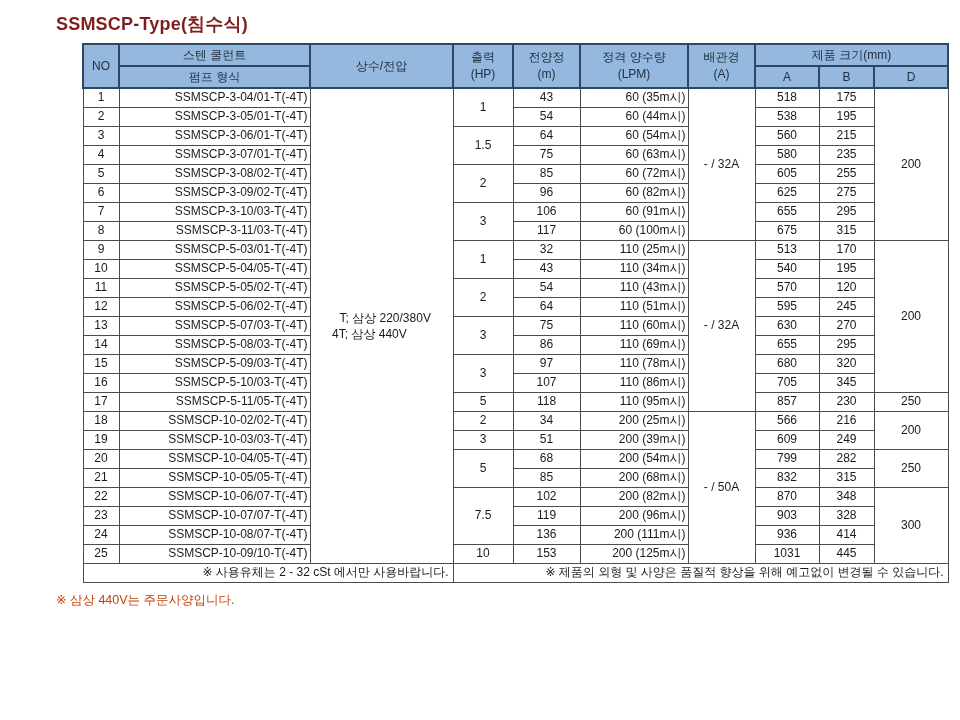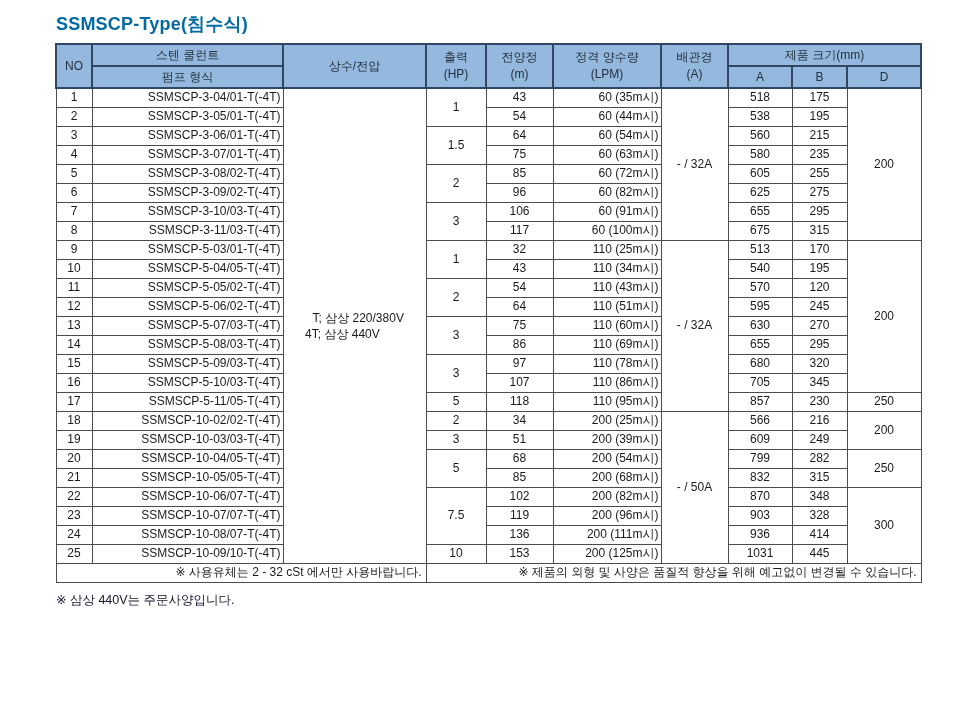--- a/index.html
+++ b/index.html
@@ -7,47 +7,47 @@
     width: 960px; height: 720px;
     background: #ffffff;
     font-family: "Liberation Sans", "DejaVu Sans", sans-serif;
     color: #1a1a1a;
     --hdr-fill: #95B8DF;
     --hdr-border: #2F4763;
     --body-border: #4c4c4c;
   }
   .page { padding: 12px 0 0 55px; }
   .title {
-    font-size: 18px; font-weight: bold; color: #0369a1;
+    font-size: 18px; font-weight: bold; color: #7f1d1d;
     margin: 0 10px 7px 1px; letter-spacing: 0.2px;
   }
   table.spec {
     border-collapse: collapse; table-layout: fixed;
-    width: 865px; font-size: 12px;
+    width: 865px; font-size: 12px; margin-left: 27px;
   }
   table.spec thead th {
     background: var(--hdr-fill);
     border: 2px solid var(--hdr-border);
     font-weight: normal; color: #23303d;
     padding: 0; height: 20px; line-height: 1.2;
     text-align: center; vertical-align: middle;
   }
   table.spec thead th .hl { line-height: 17px; }
   table.spec tbody td, table.spec tfoot td {
     border: 1px solid var(--body-border);
     height: 18px; padding: 0 2px;
     text-align: center; vertical-align: middle;
     line-height: 1.15;
   }
   table.spec tbody td.model { text-align: right; padding-left: 10px; }
   table.spec tbody td.flow  { text-align: right; padding-left: 8px; }
   .voltage-block { display: inline-block; text-align: left; line-height: 1.35; }
   .voltage-block .l1 { padding-left: 0.62em; }
   table.spec tfoot td { text-align: right; padding: 0 4px; }
-  .bottom-note { margin: 9px 0 0 1px; font-size: 12.5px; color: #0f172a; }
+  .bottom-note { margin: 9px 0 0 1px; font-size: 12.5px; color: #c2410c; }
 </style>
 </head>
 <body style="--hdr-fill: #95B8DF; --hdr-border: #2F4763;">
 
 <div class="page">
   <div class="title">SSMSCP-Type(침수식)</div>
 
   <table class="spec">
     <colgroup>
       <col style="width:36px">

